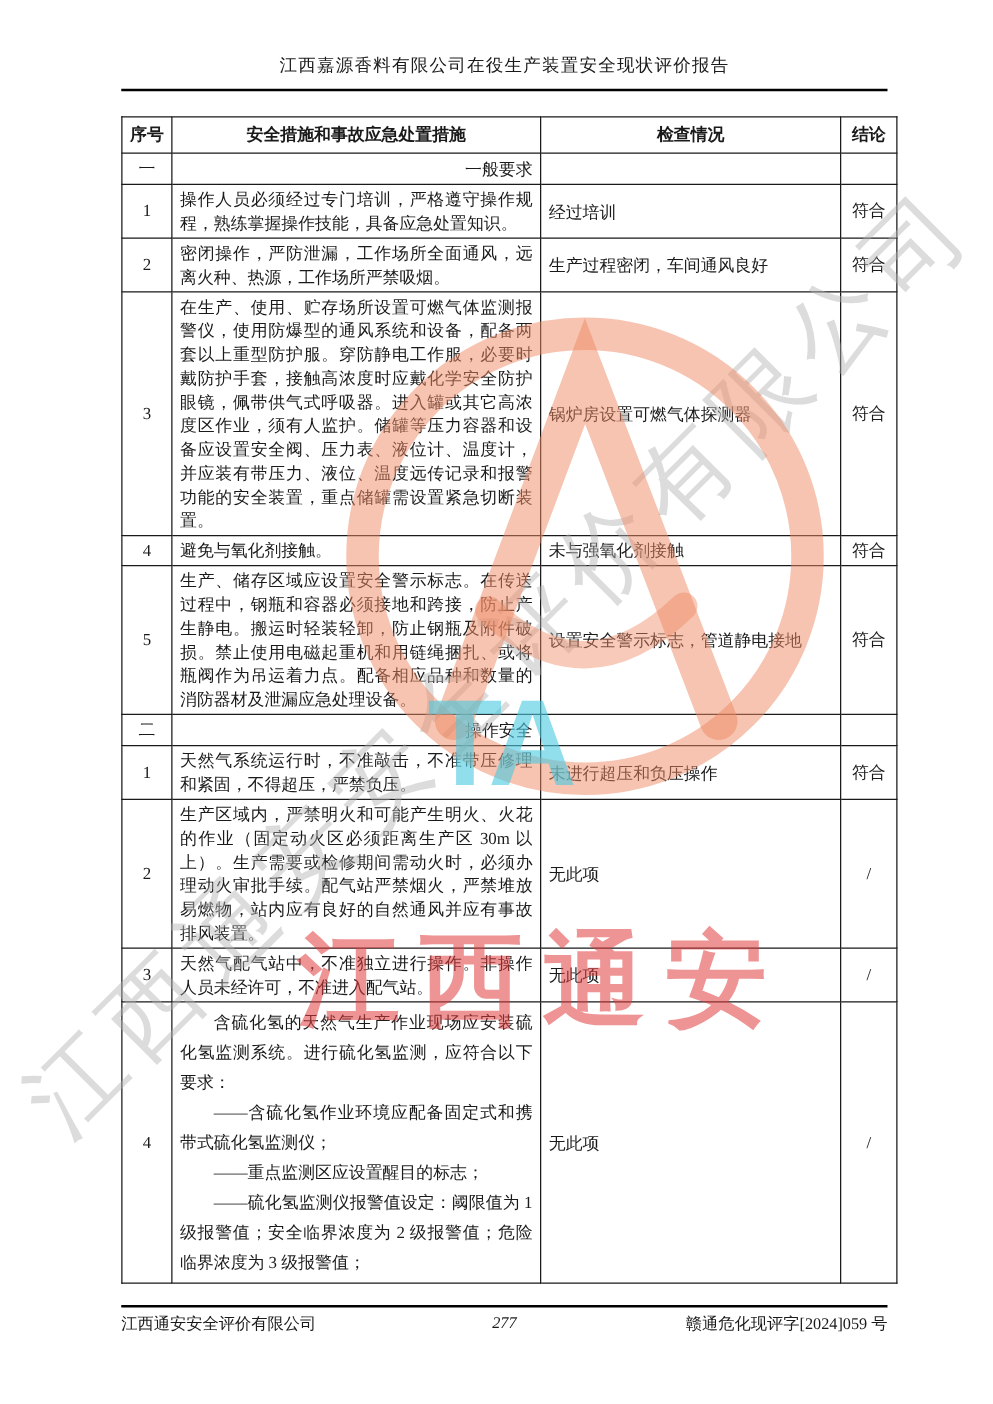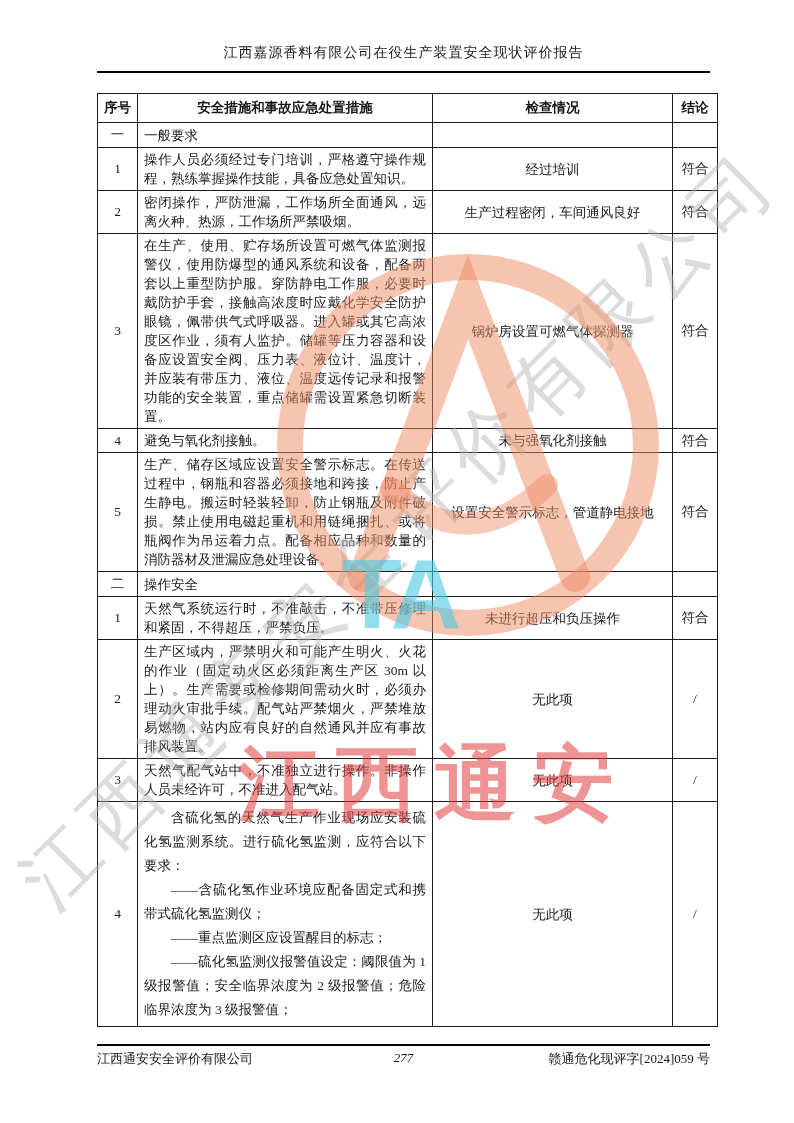--- a/index.html
+++ b/index.html
@@ -31,22 +31,22 @@
     vertical-align:middle;
   }
   .doc-table thead th {
     font-weight:bold; text-align:center; height:24px;font-family:Liberation Serif, serif;
   }
   td.col-no { text-align:center; }
   td.col-measure { text-align:justify; line-height:19px; }
   td.col-measure p { margin:0; }
   td.col-measure.wide { line-height:24px; padding-top:4px; padding-bottom:4px; }
   td.col-measure p.indent { text-indent:2em; }
-  td.col-measure.section-cell { text-align:left; height:20px;font-family:Liberation Serif, serif; }
-  td.col-check { text-align:center; line-height:19px; }
+  td.col-measure.section-cell { text-align:right; height:20px;font-family:Liberation Serif, serif; }
+  td.col-check { text-align:left; line-height:19px; }
   td.col-concl { text-align:center; }
 
   .footer-rule {
     position:absolute; top:1044px; left:97px; width:613px;
     border-top:2px solid #000;
   }
   .page-footer {
     position:absolute; top:1050px; left:97px; width:613px;
     font-size:13px; height:18px;
   }

